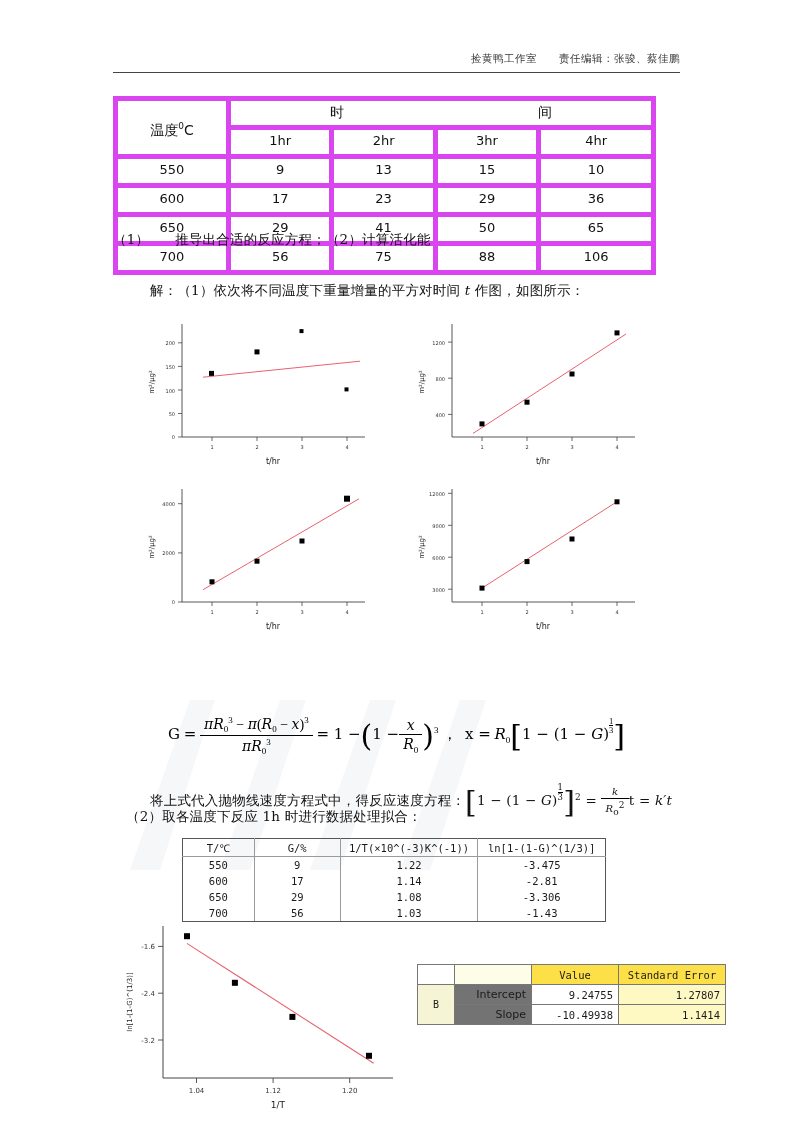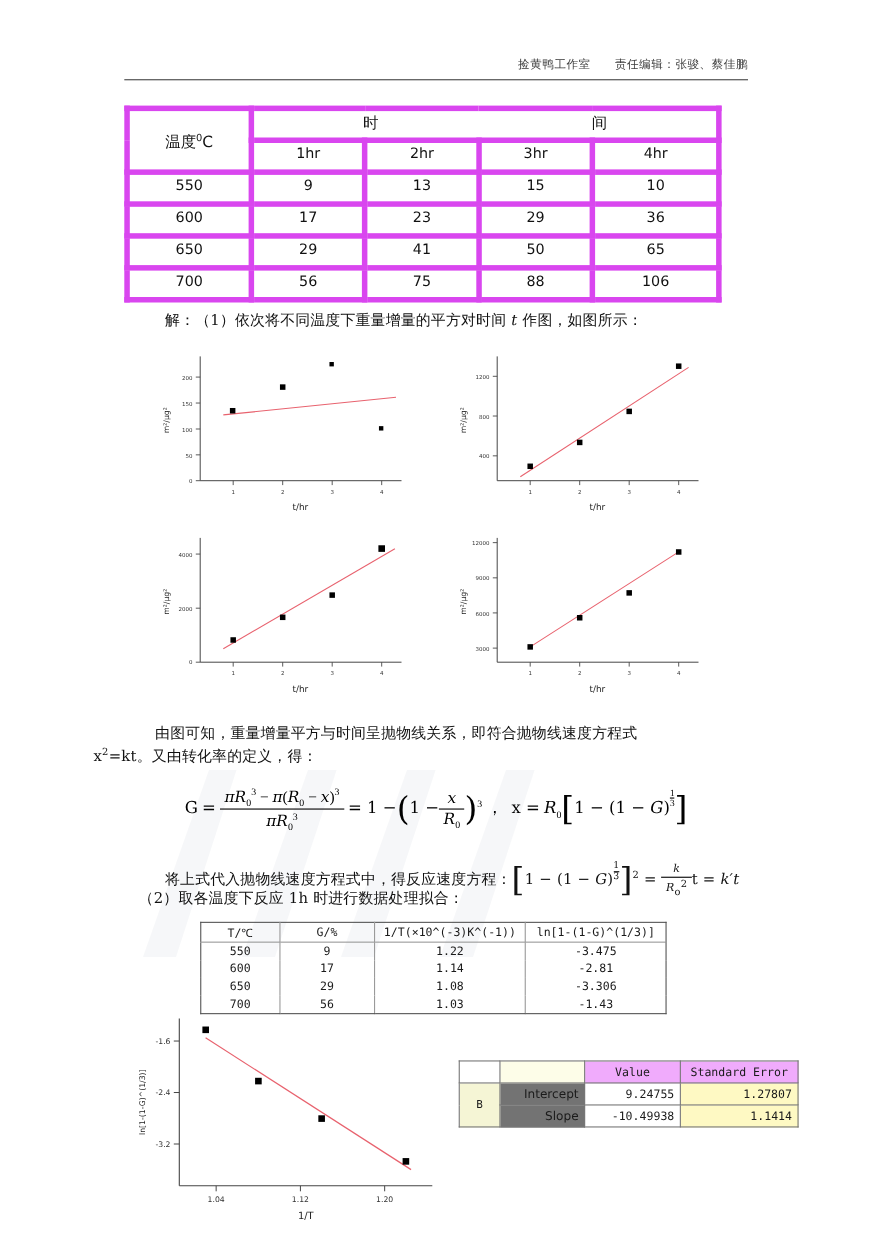--- a/index.html
+++ b/index.html
@@ -216,21 +216,21 @@
     color: #1b1b1b;
     z-index: 2;
     background: #fff;
   }
   .fit-table td {
     border: 1px solid #777;
     padding: 2px 5px;
     height: 15px;
     white-space: nowrap;
   }
-  .fit-hdr { background: #f0abfc; text-align: center; }
+  .fit-hdr { background: #fde047; text-align: center; }
   .fit-blank { background: #fff; width: 26px; }
   .fit-rowlabel {
     background: #737373;
     text-align: right;
     font-family: "DejaVu Sans", sans-serif;
     font-size: 11px;
     width: 66px;
   }
   .fit-bcell {
     background: #f5f5d5;
@@ -303,20 +303,23 @@
     <tr>
       <td>700</td>
       <td>56</td>
       <td>75</td>
       <td>88</td>
       <td>106</td>
     </tr>
   </tbody>
     </table>
 
+  <div class="para p-q">
+    <span class="num">（1）</span><span>推导出合适的反应方程；（2）计算活化能</span>
+  </div>
 
   <div class="para p-sol">
     <span>解：（1）依次将不同温度下重量增量的平方对时间</span>
     <span class="ital">t</span>
     <span>作图，如图所示：</span>
   </div>
 
   <div class="charts">
 
     <div class="chart-cell c1">
@@ -456,26 +459,20 @@
         <rect x="69.5" y="108.6" width="5" height="5" fill="#000"></rect>
         <rect x="114.5" y="82.1" width="5" height="5" fill="#000"></rect>
         <rect x="159.5" y="59.5" width="5" height="5" fill="#000"></rect>
         <rect x="204.5" y="22.3" width="5" height="5" fill="#000"></rect>
         <text class="ax-title" x="133" y="152" text-anchor="middle">t/hr</text>
         <text class="ax-ylab" x="14" y="70" text-anchor="middle" transform="rotate(-90 14 70)">m²/μg²</text>
       </svg>
     </div>
   </div>
 
-  <div class="para p-conc">
-    <span>由图可知，重量增量平方与时间呈抛物线关系，即符合抛物线速度方程式</span><br>
-    <span style="text-indent:0;display:inline-block;margin-left:-28px;">
-      <span>x</span><span class="sup">2</span><span>=kt。又由转化率的定义，得：</span>
-    </span>
-  </div>
 
   <div class="formula-main">
     <span class="formula-inline" style="font-size:15px;">
       <span class="mn">G</span>
       <span class="mn">=</span>
       <span class="frac">
         <span class="num-t">
           <span class="mi">π</span><span class="mi">R</span><span class="sub">0</span><span class="sup">3</span> − <span class="mi">π</span>(<span class="mi">R</span><span class="sub">0</span> − <span class="mi">x</span>)<span class="sup">3</span>
         </span>
         <span class="den-t">

